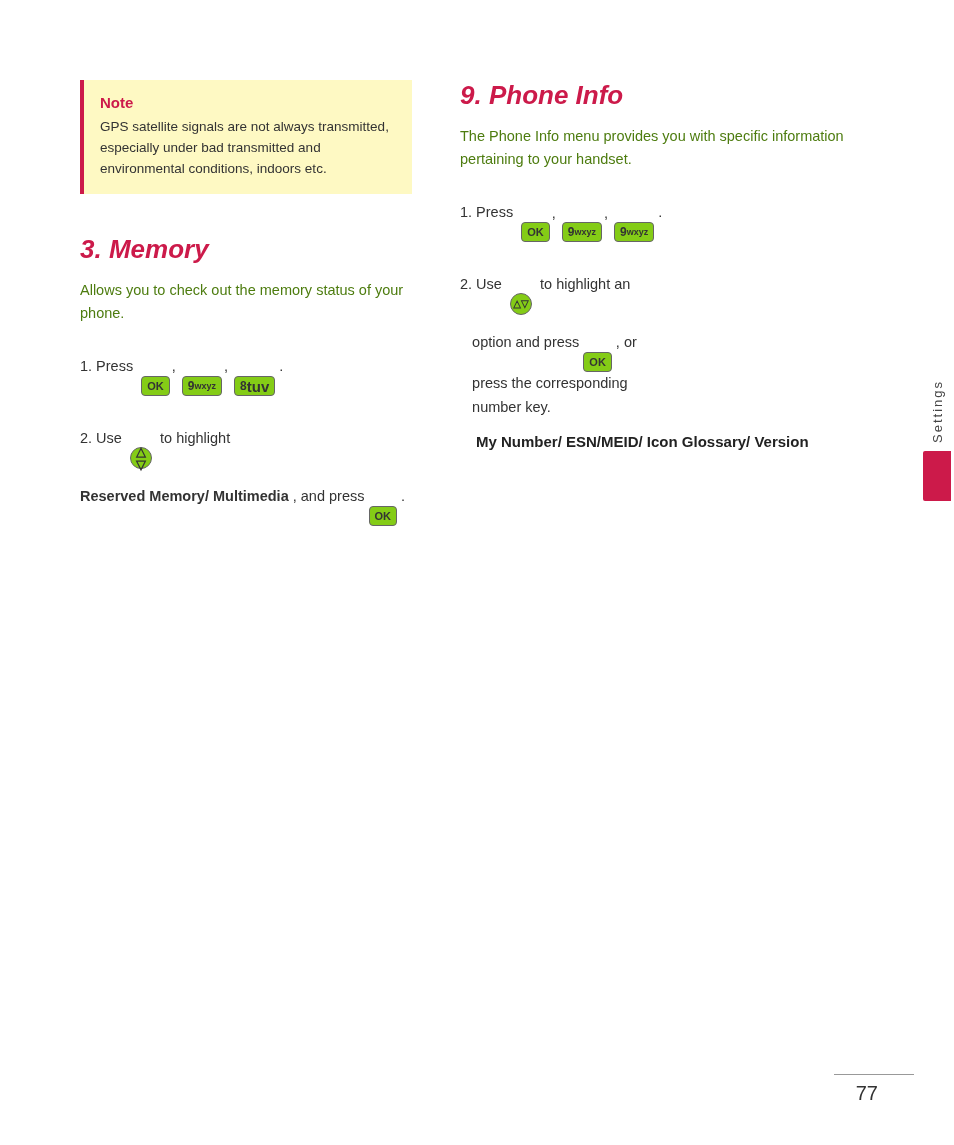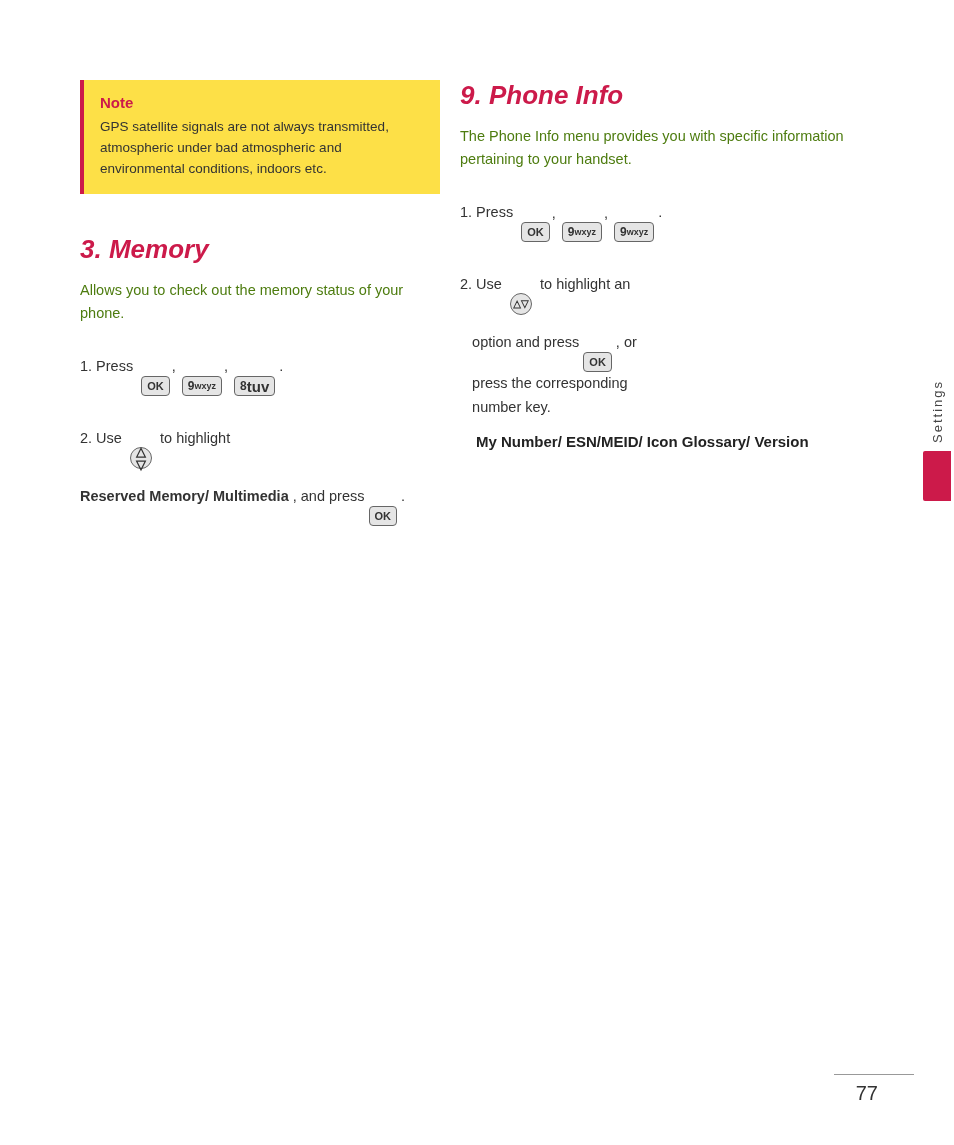--- a/index.html
+++ b/index.html
@@ -25,25 +25,25 @@
     }
 
     
     .left-col {
       width: 340px;
       flex-shrink: 0;
     }
 
     
     .note-box {
-      background: #fde047;
+      background: #fef9c3;
       border-left: 4px solid #cc1a4a;
       padding: 14px 16px;
       margin-bottom: 40px;
-      width: 360px;
+      width: 332px;
     }
 
     .note-label {
       color: #cc1a4a;
       font-weight: bold;
       font-size: 15px;
       margin-bottom: 6px;
     }
 
     .note-text {
@@ -83,21 +83,21 @@
     
     .key-btn {
       display: inline-flex;
       align-items: center;
       justify-content: center;
       border: 1.5px solid #666;
       border-radius: 4px;
       padding: 1px 5px;
       font-size: 12px;
       font-weight: bold;
-      background: #e5e5e5;
+      background: #84cc16;
       color: #333;
       vertical-align: middle;
       min-width: 26px;
       height: 20px;
       line-height: 1;
       margin-top: 37px;
     }
 
     .key-btn.ok-key {
       font-size: 11px;
@@ -177,21 +177,21 @@
   </style>
 </head>
 <body>
 
 <div class="page-content">
 
   <div class="left-col">
 
     <div class="note-box">
       <div class="note-label">Note</div>
-      <div class="note-text">GPS satellite signals are not always transmitted, atmospheric under bad atmospheric and environmental conditions, indoors etc.</div>
+      <div class="note-text">GPS satellite signals are not always transmitted, especially under bad transmitted and environmental conditions, indoors etc.</div>
     </div>
 
     <div class="section">
       <div class="section-heading">3. Memory</div>
       <div class="section-body">Allows you to check out the memory status of your phone.</div>
 
       <div class="step" style="margin-top: 14px;">
         <span class="step-body">
           <span>1. Press</span>
           &nbsp;<span class="key-btn ok-key">OK</span><span class="comma-sep">,</span>

